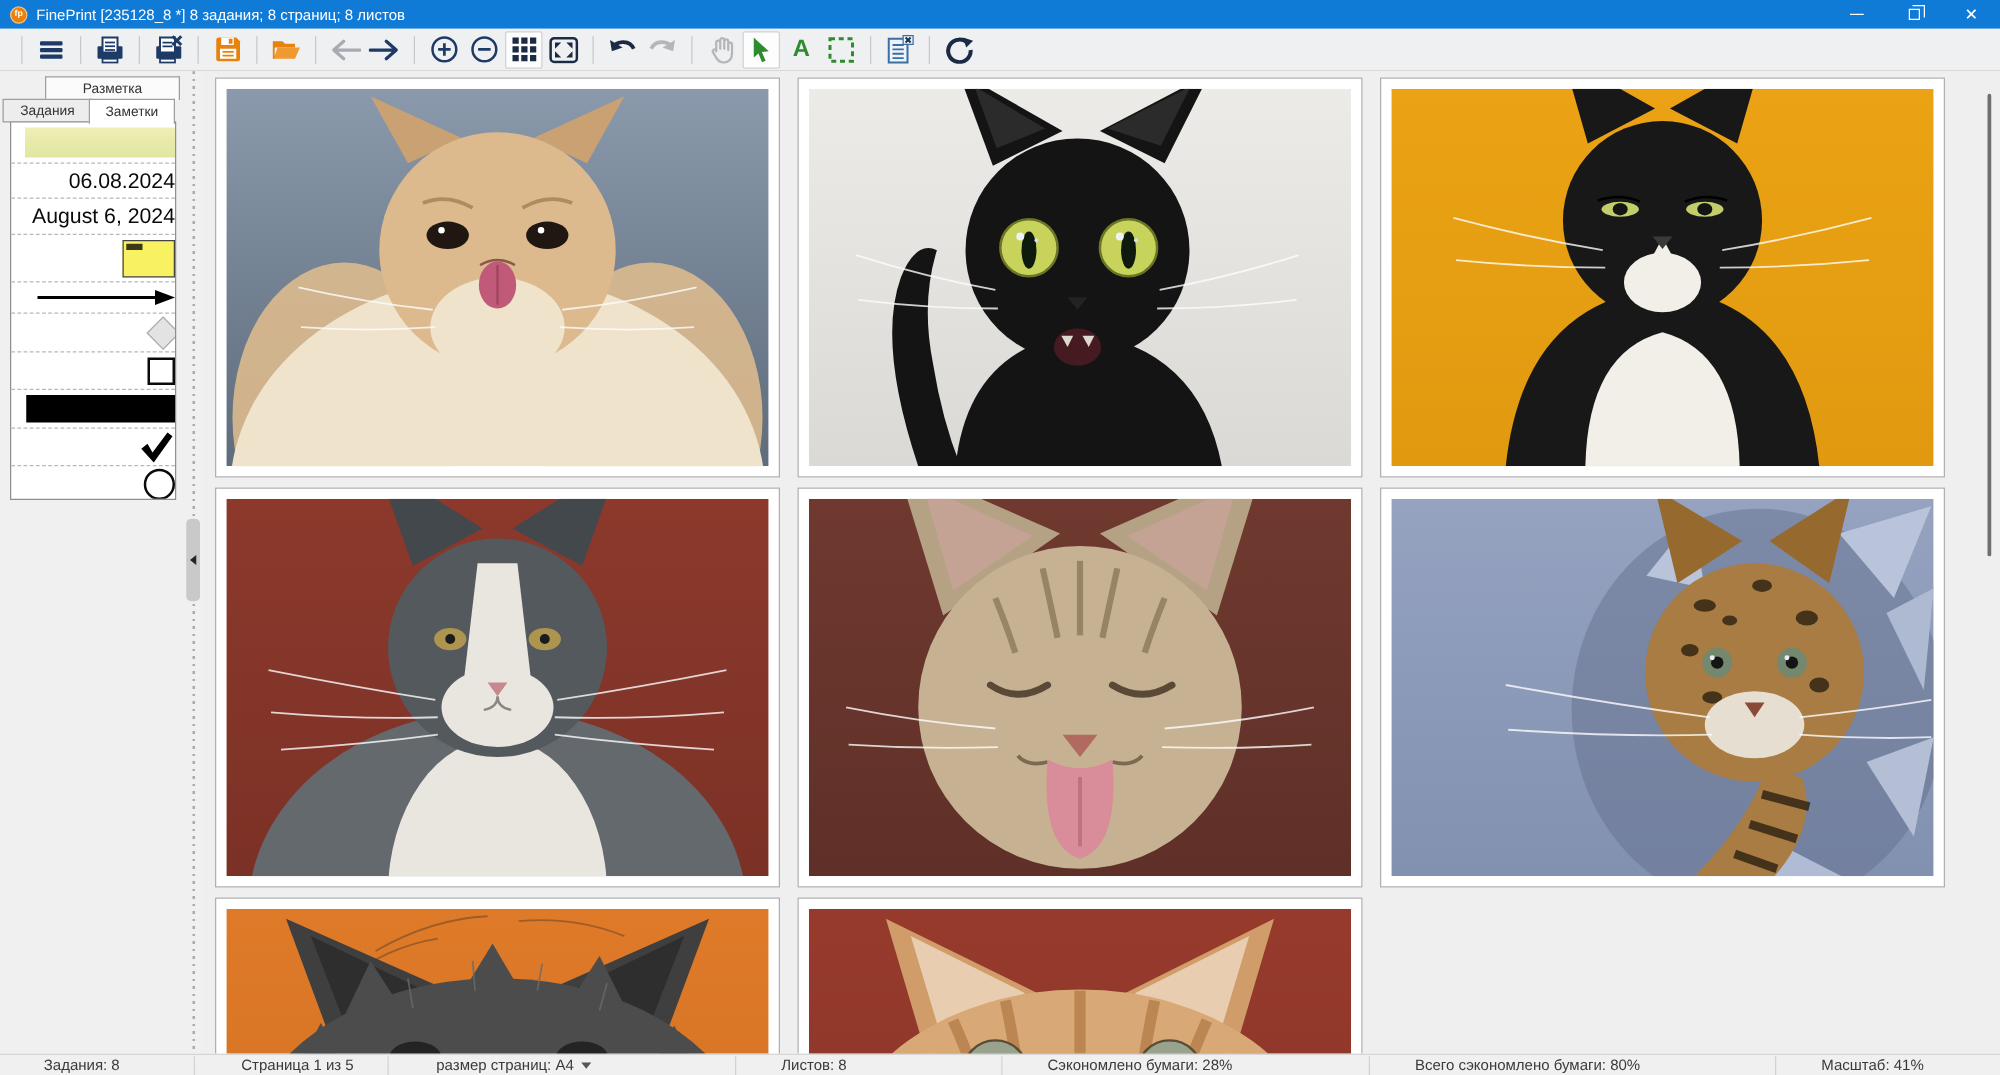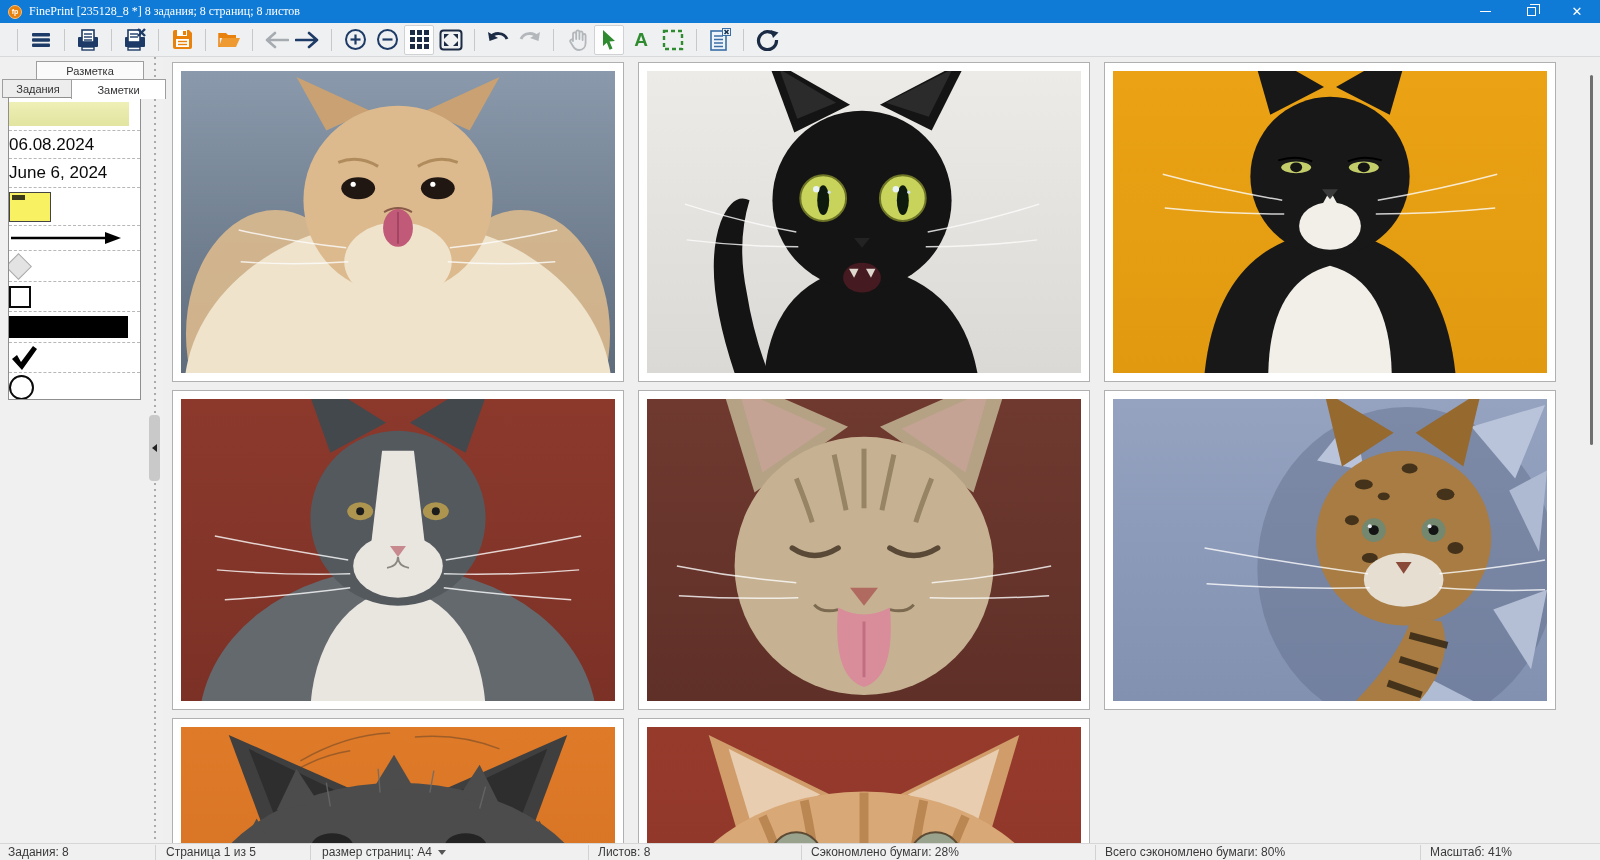--- a/index.html
+++ b/index.html
@@ -6,21 +6,21 @@
   *{box-sizing:border-box;}
   #win{position:relative;width:1600px;height:860px;background:#efefef;overflow:hidden;
        font-family:"Liberation Sans","DejaVu Sans",sans-serif;-webkit-font-smoothing:antialiased;}
 
   
   #titlebar{position:absolute;left:0;top:0;width:1600px;height:23px;background:#0f7bd7;
             display:flex;align-items:center;color:#fff;font-size:12px;}
   #app-badge{width:14px;height:14px;border-radius:50%;background:#e8820c;color:#fff;
              font-size:7px;font-weight:bold;display:flex;align-items:center;justify-content:center;
              margin:0 7px 0 8px;border:1px solid #f8c080;}
-  #title-text{white-space:nowrap;font-family:Liberation Serif, serif;}
+  #title-text{white-space:nowrap;}
   #winbtns{margin-left:auto;display:flex;height:100%;}
   .winbtn{width:46px;height:100%;display:flex;align-items:center;justify-content:center;color:#fff;}
   .glyph-min{width:11px;height:1px;background:#fff;display:block;}
   .glyph-restore{width:9px;height:9px;border:1px solid #fff;position:relative;display:block;}
   .glyph-restore:before{content:"";position:absolute;left:2px;top:-4px;width:9px;height:9px;border:1px solid #fff;border-bottom:none;border-left:none;}
   .glyph-close{font-size:13px;line-height:13px;}
 
   
   #toolbar{position:absolute;left:0;top:23px;width:1600px;height:34px;background:#eff0f1;
            border-bottom:1px solid #d7d9db;display:flex;align-items:center;padding-left:10px;}
@@ -30,24 +30,24 @@
   .tbtn.active{background:#fdfdfd;border-color:#cfd1d3;}
   .tbtn svg{display:block;}
   .a-green{color:#2f8b2f;font-size:19px;font-weight:bold;line-height:19px;}
 
   
   #sidebar{position:absolute;left:0;top:57px;width:147px;height:786px;background:#f0f0f0;}
   .tab{position:absolute;font-size:11px;color:#333;display:flex;align-items:center;justify-content:center;
        border:1px solid #9e9e9e;background:#f2f2f2;}
   #tab-layout{left:36px;top:4px;width:108px;height:19px;background:#fbfbfb;border-bottom:none;}
   #tab-jobs{left:2px;top:22px;width:72px;height:19px;background:#ededed;}
-  #tab-notes{left:71px;top:22px;width:95px;height:20px;background:#ffffff;border-bottom:none;z-index:2;}
+  #tab-notes{left:71px;top:22px;width:69px;height:20px;background:#ffffff;border-bottom:none;z-index:2;}
   #stationery-panel{position:absolute;left:8px;top:40px;width:133px;height:303px;background:#fff;
                     border:1px solid #8f8f8f;overflow:hidden;}
-  .st-item{display:flex;align-items:center;justify-content:flex-start;border-bottom:1px dashed #b8b8b8;}
+  .st-item{display:flex;align-items:center;justify-content:flex-end;border-bottom:1px dashed #b8b8b8;}
   .st-item:last-child{border-bottom:none;}
   .sh-highlight{width:120px;height:24px;background:linear-gradient(#eef0b6,#e2e4a0);}
   .sh-date{font-size:17px;color:#0a0a0a;}
   .sh-note{width:42px;height:30px;background:#f8f263;border:1px solid #444;position:relative;}
   .sh-note:before{content:"";position:absolute;left:2px;top:2px;width:13px;height:5px;background:#3a3a1a;}
   .sh-diamond{width:19px;height:19px;background:#e3e3e3;border:1px solid #ababab;transform:rotate(45deg);}
   .sh-square{width:22px;height:22px;background:#fff;border:2px solid #0a0a0a;}
   .sh-bar{width:119px;height:22px;background:#000;}
   .sh-circle{width:25px;height:25px;border:2.5px solid #0a0a0a;border-radius:50%;background:#fff;}
 
@@ -63,21 +63,21 @@
   
   #main{position:absolute;left:163px;top:57px;width:1437px;height:786px;background:#efefef;overflow:hidden;}
   .page{position:absolute;width:452px;height:320px;background:#fff;border:1px solid #b0b0b0;}
   .photo{position:absolute;left:8px;top:8px;right:8px;bottom:8px;overflow:hidden;}
   .photo svg{width:100%;height:100%;display:block;}
   #vscroll-thumb{position:absolute;left:1590px;top:75px;width:3px;height:370px;background:#6f6f6f;border-radius:2px;}
 
   
   #statusbar{position:absolute;left:0;top:843px;width:1600px;height:17px;background:#f0f0f0;
              border-top:1px solid #d6d6d6;font-size:12px;color:#3a3a3a;}
-  .sseg{position:absolute;top:0;height:17px;line-height:16px;white-space:nowrap;}
+  .sseg{position:absolute;top:0;height:17px;line-height:16px;white-space:nowrap;margin-left:27px;}
   .sdiv{position:absolute;top:1px;width:1px;height:15px;background:#d2d2d2;}
   .dd-arrow{display:inline-block;width:0;height:0;border-left:4px solid transparent;border-right:4px solid transparent;
             border-top:5px solid #555;margin-left:6px;vertical-align:middle;}
 </style>
 </head>
 <body>
 
 <div id="win">
 
   <div id="titlebar">
@@ -275,21 +275,21 @@
     <div class="tab" id="tab-jobs">Задания</div>
     <div class="tab" id="tab-notes">Заметки</div>
     <div id="stationery-panel">
         <div class="st-item" style="height: 33px;">
           <div class="sh-highlight"></div>
         </div>
         <div class="st-item" style="height: 28px;">
           <div class="sh-date">06.08.2024</div>
         </div>
         <div class="st-item" style="height: 29px;">
-          <div class="sh-date">June 6, 2024</div>
+          <div class="sh-date">August 6, 2024</div>
         </div>
         <div class="st-item" style="height: 38px;">
           <div class="sh-note"></div>
         </div>
         <div class="st-item" style="height: 25px;">
           <svg width="112" height="14" viewBox="0 0 112 14">
             <line x1="2" y1="7" x2="98" y2="7" stroke="#000" stroke-width="2.4"></line>
             <path d="M96 1 L112 7 L96 13 Z" fill="#000"></path>
           </svg>
         </div>

